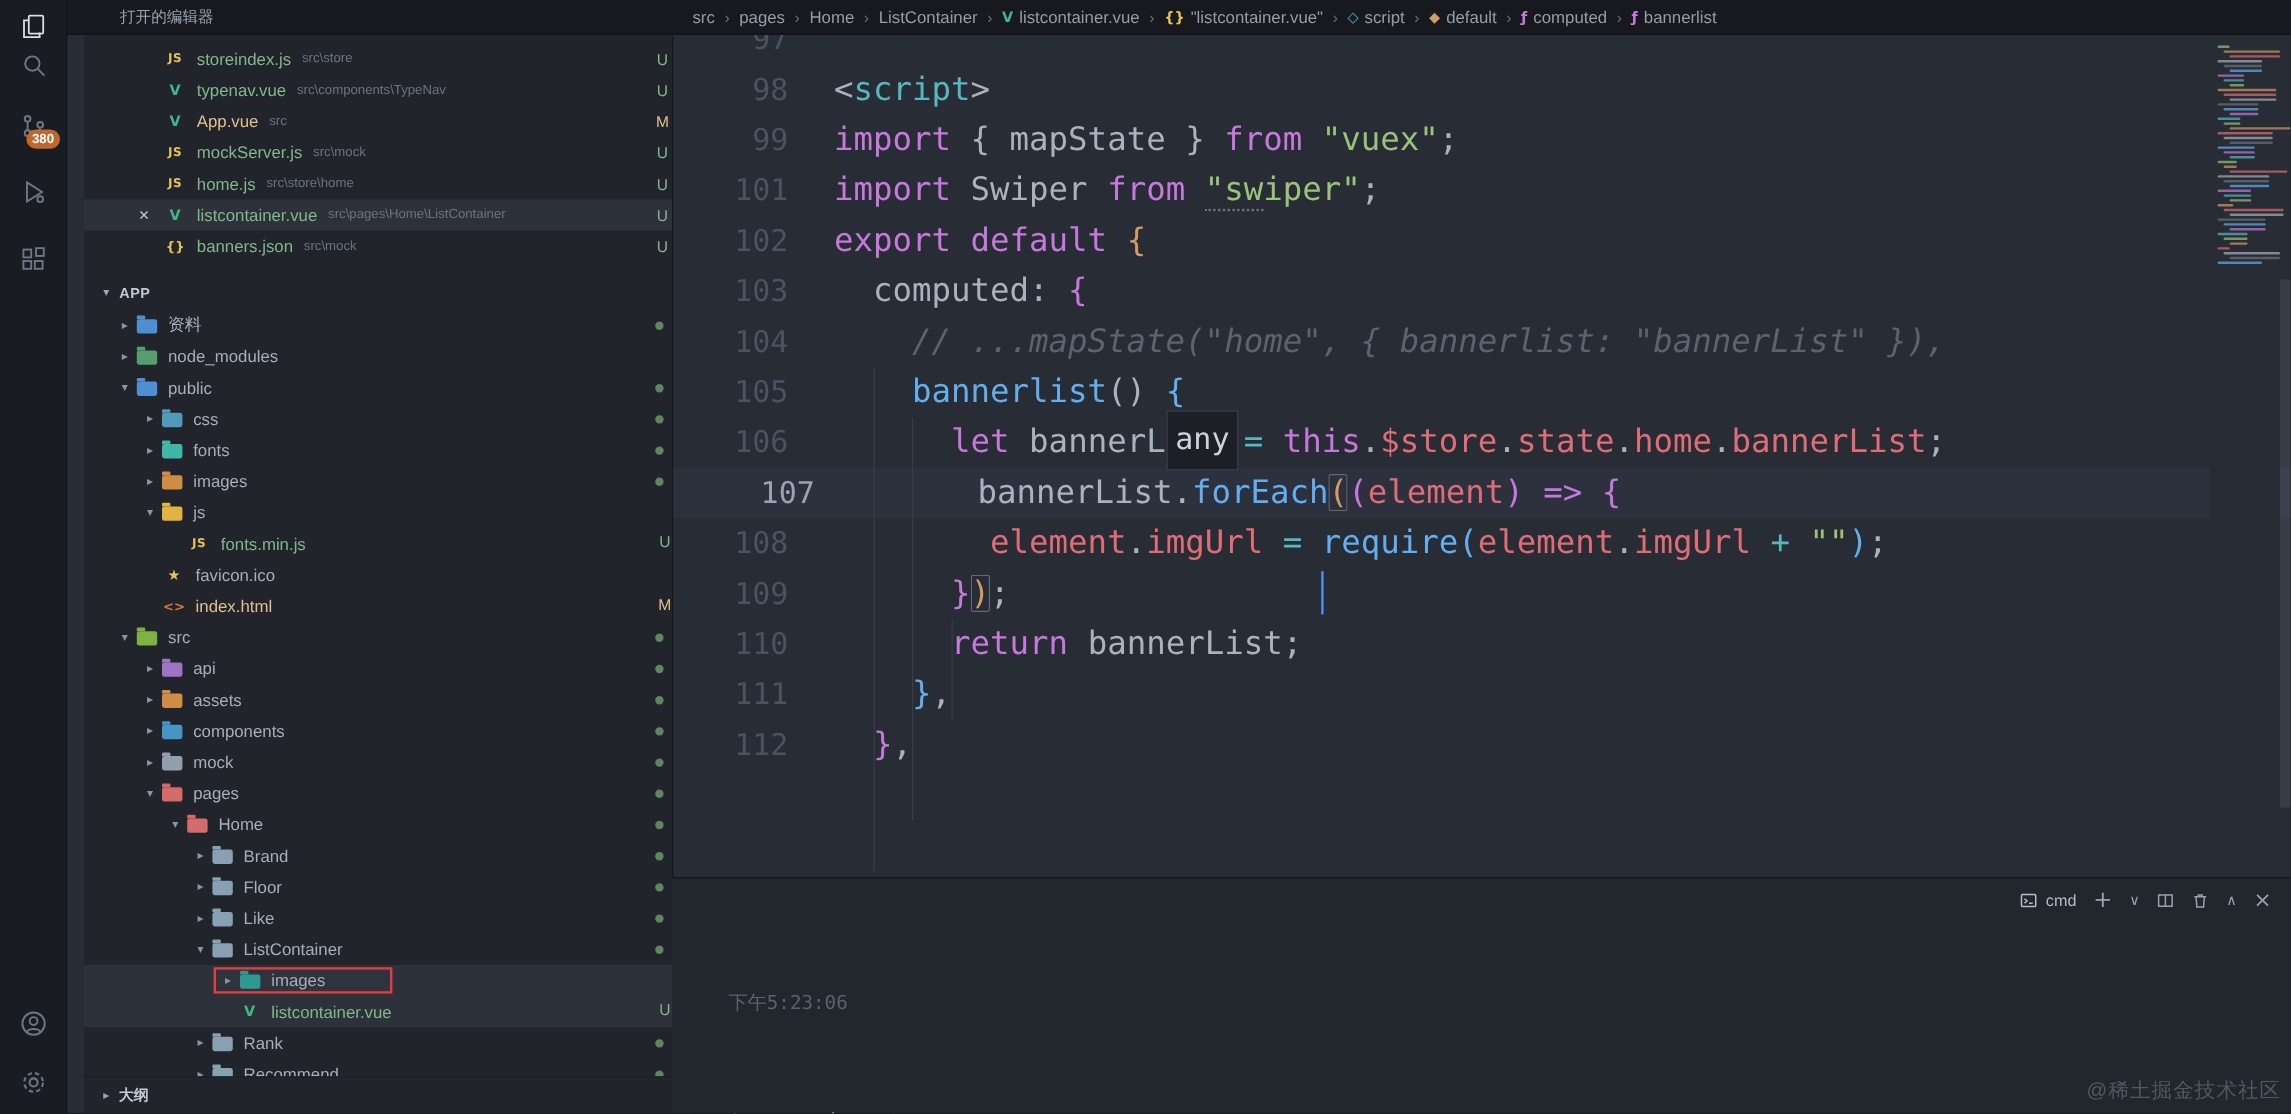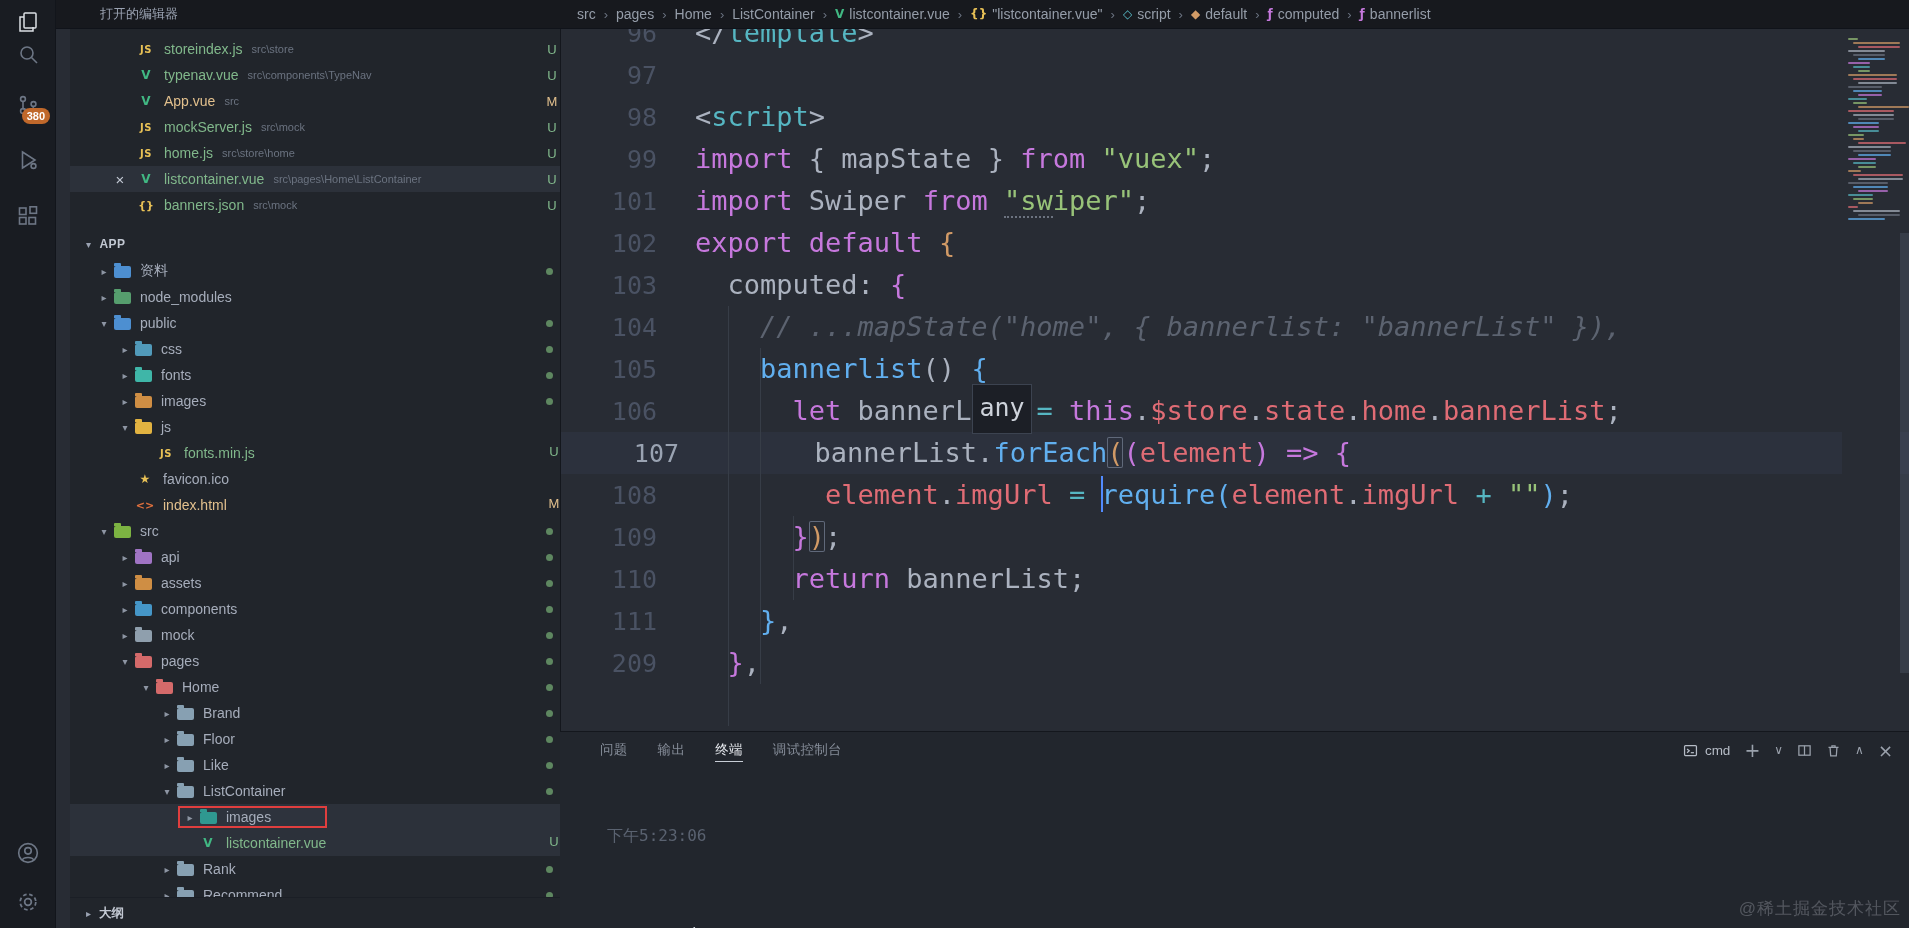--- a/index.html
+++ b/index.html
@@ -417,36 +417,35 @@
         </div>
       </div>
     <div class="outline">
       <span class="sh-chev">▸</span>
       <span>大纲</span>
     </div>
   </div>
 
   <div class="editor">
     <div id="code">
-        <div class="cl"><span class="ln">96</span><span class="t-p">&lt;/</span><span class="t-tag">template</span><span class="t-p">&gt;</span></div>
         <div class="cl"><span class="ln">97</span></div>
         <div class="cl"><span class="ln">98</span><span class="t-p">&lt;</span><span class="t-tag">script</span><span class="t-p">&gt;</span></div>
         <div class="cl"><span class="ln">99</span><span class="t-kw">import</span><span class="t-p"> { </span><span class="t-v">mapState</span><span class="t-p"> } </span><span class="t-kw">from</span><span class="t-p"> </span><span class="t-str">"vuex"</span><span class="t-p">;</span></div>
         <div class="cl"><span class="ln">101</span><span class="t-kw">import</span><span class="t-p"> </span><span class="t-v">Swiper</span><span class="t-p"> </span><span class="t-kw">from</span><span class="t-p"> </span><span class="t-str t-u">"sw</span><span class="t-str">iper"</span><span class="t-p">;</span></div>
         <div class="cl"><span class="ln">102</span><span class="t-kw">export</span><span class="t-p"> </span><span class="t-kw">default</span><span class="t-p"> </span><span class="t-b1">{</span></div>
         <div class="cl"><span class="ln">103</span><span class="t-p">  </span><span class="t-v">computed</span><span class="t-p">: </span><span class="t-b2">{</span></div>
         <div class="cl"><span class="ln">104</span><span class="t-cm">    // ...mapState("home", { bannerlist: "bannerList" }),</span></div>
         <div class="cl"><span class="ln">105</span><span class="t-p">    </span><span class="t-fn">bannerlist</span><span class="t-p">() </span><span class="t-b3">{</span></div>
         <div class="cl"><span class="ln">106</span><span class="t-p">      </span><span class="t-kw">let</span><span class="t-p"> </span><span class="t-v">bannerList</span><span class="t-p"> </span><span class="t-op">=</span><span class="t-p"> </span><span class="t-kw">this</span><span class="t-p">.</span><span class="t-prop">$store</span><span class="t-p">.</span><span class="t-prop">state</span><span class="t-p">.</span><span class="t-prop">home</span><span class="t-p">.</span><span class="t-prop">bannerList</span><span class="t-p">;</span><span class="tooltip">any</span></div>
         <div class="cl cur"><span class="ln">107</span><span class="t-p">      </span><span class="t-v">bannerList</span><span class="t-p">.</span><span class="t-fn">forEach</span><span class="t-b1 t-bm">(</span><span class="t-b2">(</span><span class="t-prop">element</span><span class="t-b2">)</span><span class="t-p"> </span><span class="t-kw">=&gt;</span><span class="t-p"> </span><span class="t-b2">{</span></div>
         <div class="cl"><span class="ln">108</span><span class="t-p">        </span><span class="t-prop">element</span><span class="t-p">.</span><span class="t-prop">imgUrl</span><span class="t-p"> </span><span class="t-op">=</span><span class="t-p"> </span><span class="t-fn">require</span><span class="t-b3">(</span><span class="t-prop">element</span><span class="t-p">.</span><span class="t-prop">imgUrl</span><span class="t-p"> </span><span class="t-op">+</span><span class="t-p"> </span><span class="t-str">""</span><span class="t-b3">)</span><span class="t-p">;</span></div>
         <div class="cl"><span class="ln">109</span><span class="t-p">      </span><span class="t-b2">}</span><span class="t-b1 t-bm">)</span><span class="t-p">;</span></div>
         <div class="cl"><span class="ln">110</span><span class="t-p">      </span><span class="t-kw">return</span><span class="t-p"> </span><span class="t-v">bannerList</span><span class="t-p">;</span></div>
         <div class="cl"><span class="ln">111</span><span class="t-p">    </span><span class="t-b3">}</span><span class="t-p">,</span></div>
-        <div class="cl"><span class="ln">209</span><span class="t-p">  </span><span class="t-b2">}</span><span class="t-p">,</span></div>
+        <div class="cl"><span class="ln">112</span><span class="t-p">  </span><span class="t-b2">}</span><span class="t-p">,</span></div>
       </div>
     <div class="guide" id="g1"></div>
     <div class="guide" id="g2"></div>
     <div class="guide" id="g3"></div>
     <div class="cursor"></div>
     <div class="minimap" id="minimap">
         <div class="mbar" style="width: 10px; margin-left: 6px; background: rgb(152, 195, 121);"></div>
         <div class="mbar" style="width: 47px; margin-left: 11px; background: rgb(209, 154, 102);"></div>
         <div class="mbar" style="width: 42px; margin-left: 16px; background: rgb(224, 108, 117);"></div>
         <div class="mbar" style="width: 37px; margin-left: 6px; background: rgb(170, 178, 191);"></div>
@@ -490,26 +489,20 @@
         <div class="mbar" style="width: 15px; margin-left: 16px; background: rgb(209, 154, 102);"></div>
         <div class="mbar" style="width: 10px; margin-left: 6px; background: rgb(224, 108, 117);"></div>
         <div class="mbar" style="width: 47px; margin-left: 11px; background: rgb(170, 178, 191);"></div>
         <div class="mbar" style="width: 42px; margin-left: 16px; background: rgb(107, 114, 128);"></div>
         <div class="mbar" style="width: 37px; margin-left: 6px; background: rgb(97, 175, 239);"></div>
       </div>
     <div class="scrollthumb"></div>
   </div>
 
   <div class="panel">
-    <div class="panel-tabs" id="panel-tabs">
-        <div class="ptab">问题</div>
-        <div class="ptab">输出</div>
-        <div class="ptab active">终端</div>
-        <div class="ptab">调试控制台</div>
-      </div>
     <div class="panel-actions">
       <span class="pa-cmd">
         <svg width="15" height="15" viewBox="0 0 24 24" fill="none" stroke="currentColor" stroke-width="2">
             <rect x="2.5" y="4" width="19" height="16" rx="1.5"></rect>
             <path d="M6.5 9.5l3.5 3-3.5 3"></path>
             <path d="M12.5 15.5h5"></path>
           </svg>
         <span>cmd</span>
       </span>
       <span class="pa-ic plus">+</span>

